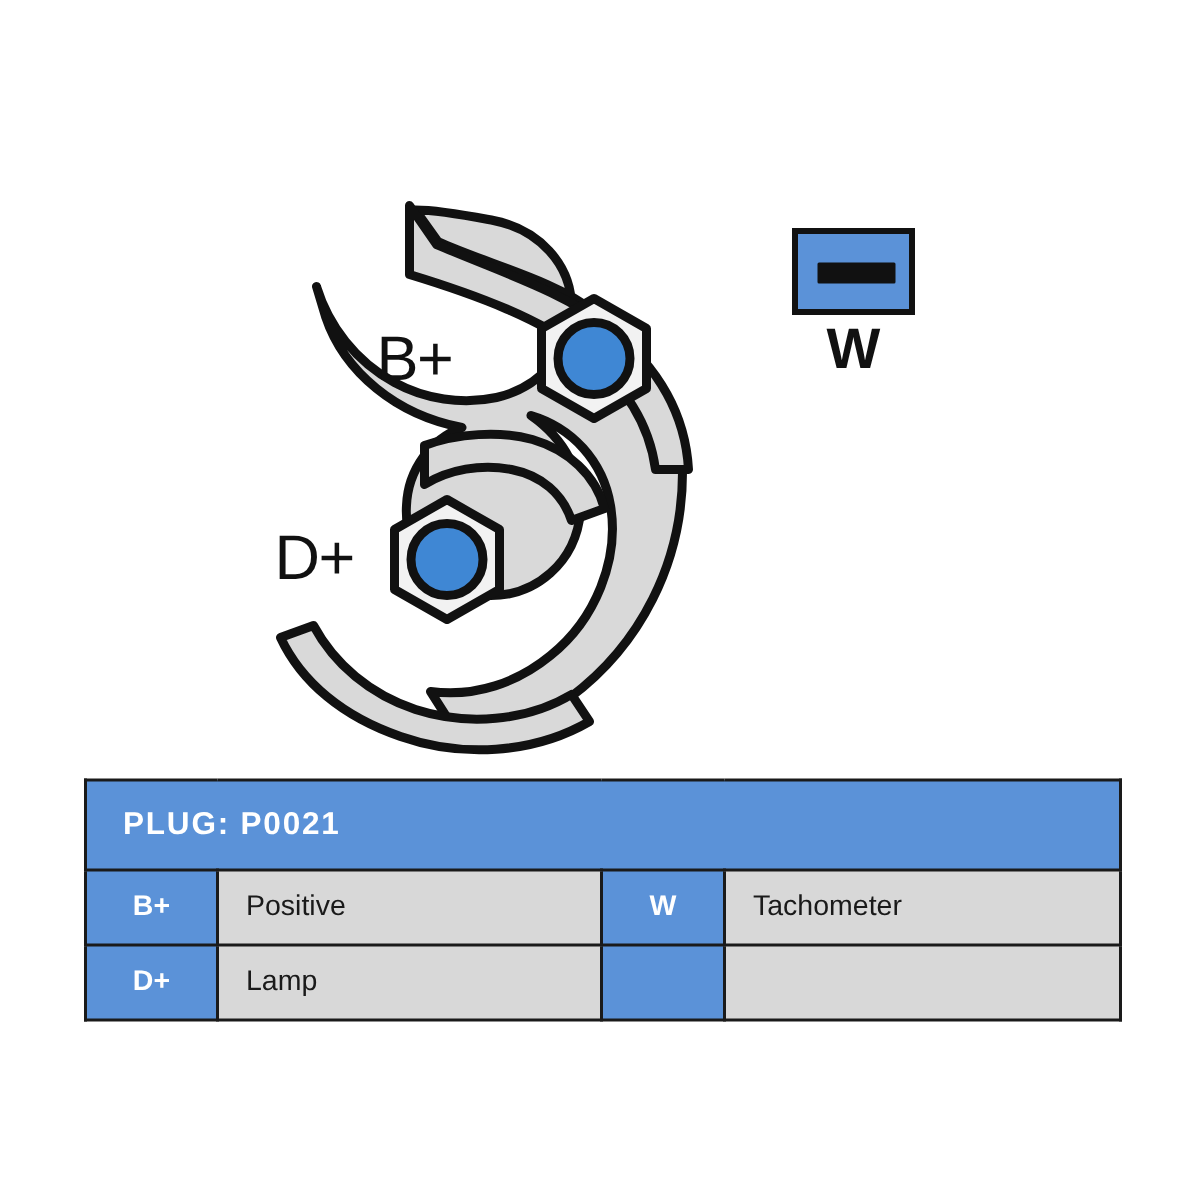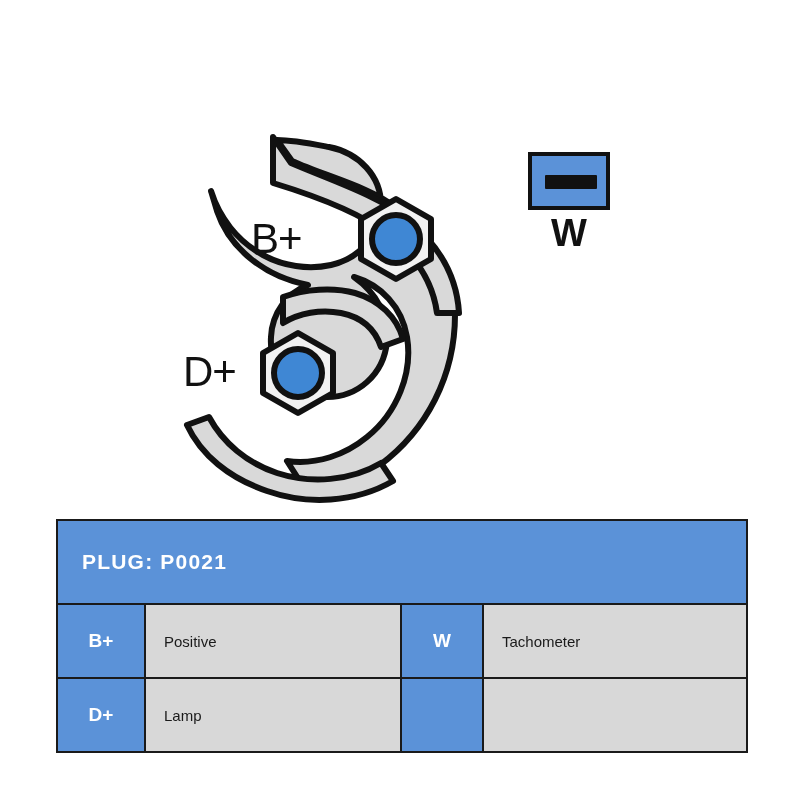--- a/index.html
+++ b/index.html
@@ -90,21 +90,21 @@
     position: absolute;
     left: 56px;
     top: 519px;
     width: 690px;
     border-collapse: collapse;
     table-layout: fixed;
     font-family: "Liberation Sans", sans-serif;
   }
   #plug-table td {
     border: 2px solid #1a1a1a;
-    padding: 14px;
+    padding: 2px;
     vertical-align: middle;
     height: 44px;
   }
   .cell-header {
     background: #5b92d8;
     color: #ffffff;
     font-size: 21px;
     font-weight: 700;
     letter-spacing: 1.2px;
     padding-left: 24px !important;
@@ -113,21 +113,21 @@
   .cell-pin {
     background: #5b92d8;
     color: #ffffff;
     font-size: 19px;
     font-weight: 700;
     text-align: center;
   }
   .cell-desc {
     background: #d8d8d8;
     color: #1a1a1a;
-    font-size: 15px;
+    font-size: 19px;
     font-weight: 400;
     padding-left: 18px !important;
   }
   .cell-pin:empty, .cell-desc:empty { font-size: 0; }
 </style>
 </head>
 <body>
 
 <div id="canvas">
 

